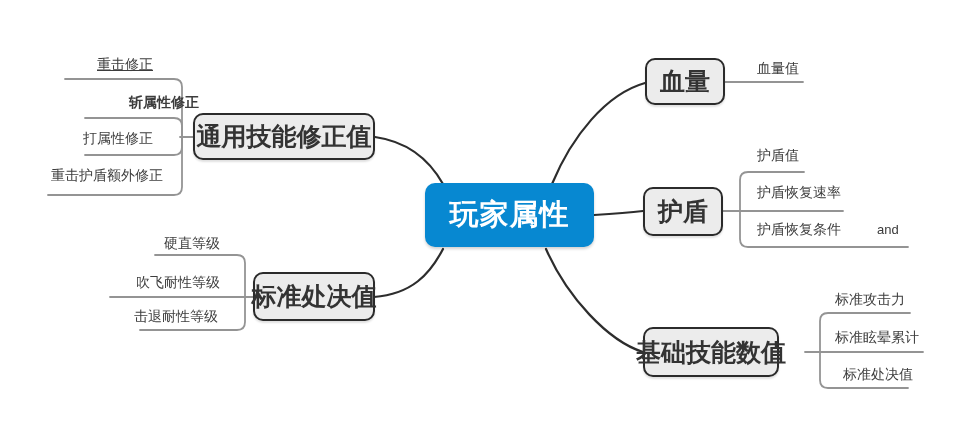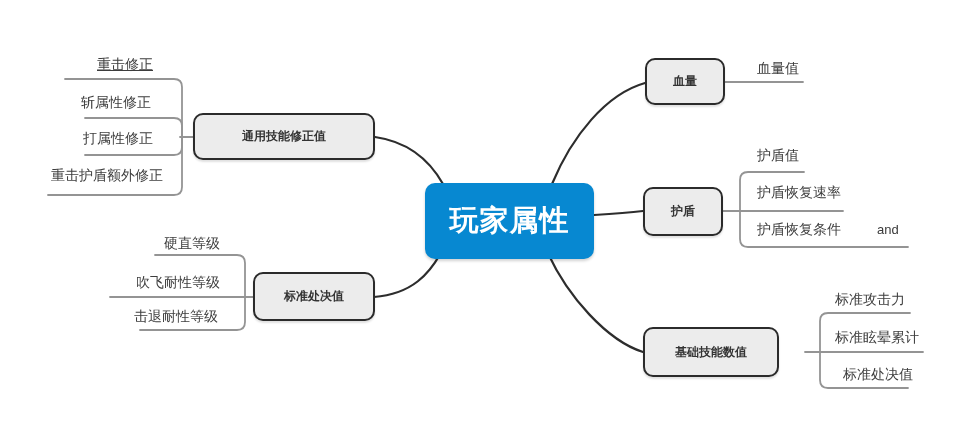--- a/index.html
+++ b/index.html
@@ -36,33 +36,33 @@
     position: absolute;
     box-sizing: border-box;
     display: flex;
     align-items: center;
     justify-content: center;
     border-radius: 10px;
     white-space: nowrap;
   }
   .central {
     left: 425px; top: 183px;
-    width: 169px; height: 76px;
+    width: 169px; height: 64px;
     background: #0788d1;
     color: #ffffff;
     font-size: 29px;
     font-weight: bold;
     letter-spacing: 1px;
     box-shadow: 0 2px 3px rgba(0,0,0,0.18);
   }
   .branch {
     background: #ececec;
     border: 2px solid #2b2b2b;
     color: #333333;
-    font-size: 12px;
+    font-size: 25px;
     font-weight: bold;
     box-shadow: 0 2px 2px rgba(0,0,0,0.12);
   }
   .b0 { left: 193px; top: 113px; width: 182px; height: 47px; text-align: right; }
   .b1 { left: 253px; top: 272px; width: 122px; height: 49px; }
   .b2 { left: 645px; top: 58px;  width: 80px;  height: 47px; }
   .b3 { left: 643px; top: 187px; width: 80px;  height: 49px; }
   .b4 { left: 643px; top: 327px; width: 136px; height: 50px; }
   .child {
     position: absolute;
@@ -126,21 +126,21 @@
     <span>血量</span>
   </div>
   <div class="node branch b3">
     <span>护盾</span>
   </div>
   <div class="node branch b4">
     <span>基础技能数值</span>
   </div>
 
   <div class="child" style="top:57px; right:819px;text-decoration:underline;">重击修正</div>
-  <div class="child" style="top:95px; right:821px;">斩属性修正</div>
+  <div class="child" style="top:95px; right:773px;font-weight:bold;">斩属性修正</div>
   <div class="child" style="top:131px; right:819px;">打属性修正</div>
   <div class="child" style="top:168px; right:809px;">重击护盾额外修正</div>
 
   <div class="child" style="top:236px; right:752px;">硬直等级</div>
   <div class="child" style="top:275px; right:752px;">吹飞耐性等级</div>
   <div class="child" style="top:309px; right:754px;">击退耐性等级</div>
 
   <div class="child" style="top:61px; left:757px;font-family:Liberation Serif, serif;">血量值</div>
 
   <div class="child" style="top:148px; left:757px;">护盾值</div>

